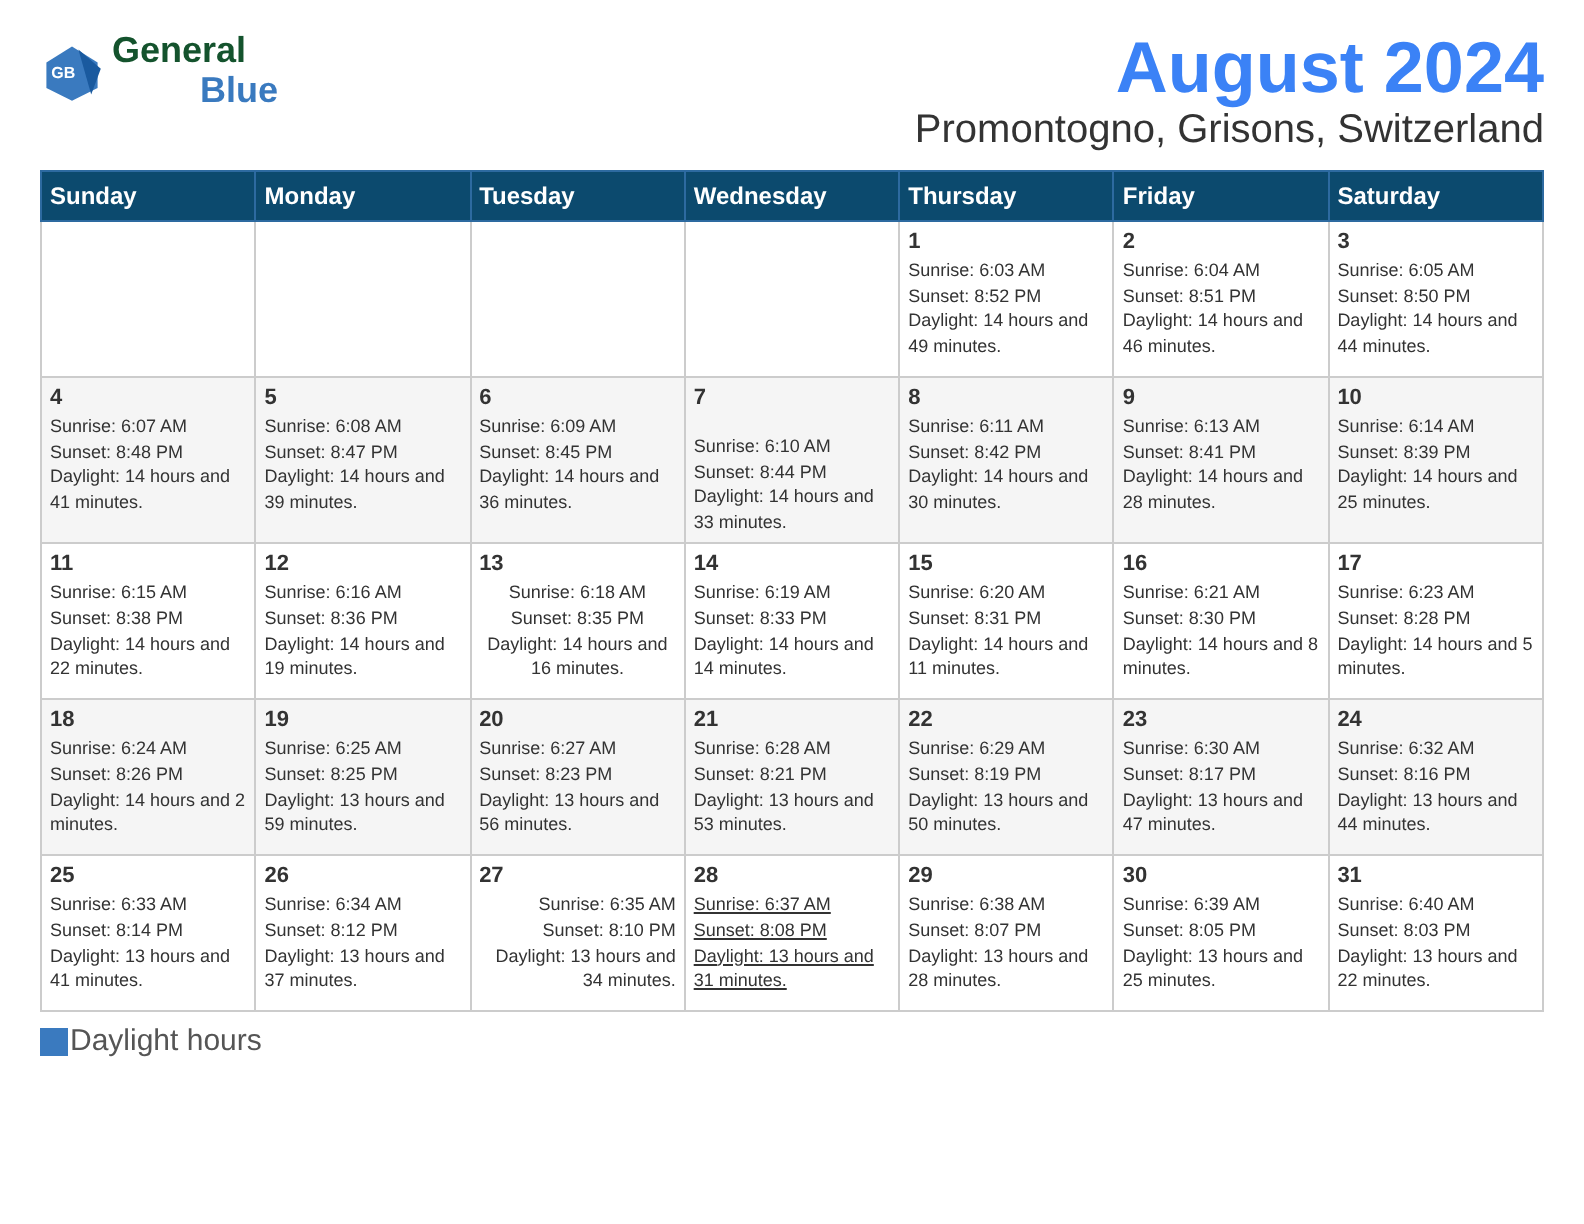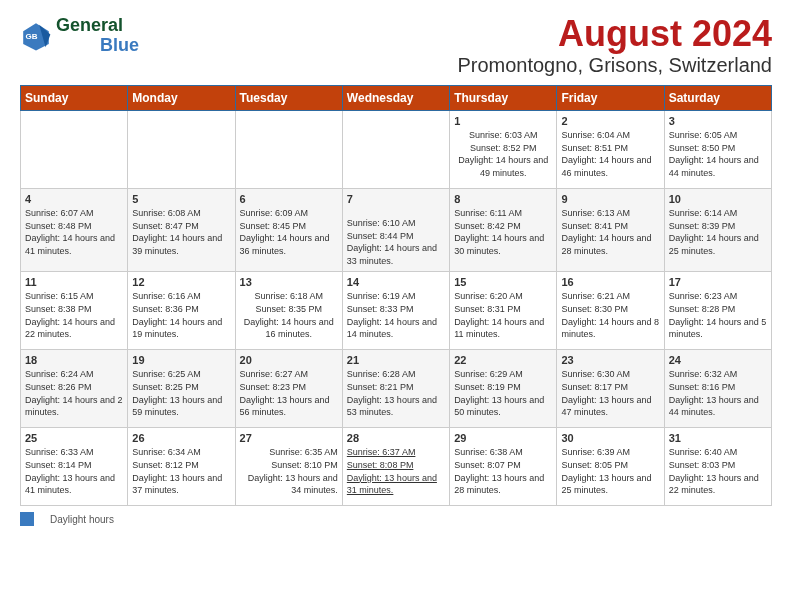--- a/index.html
+++ b/index.html
@@ -38,35 +38,35 @@
     .logo-icon {
       width: 32px;
       height: 32px;
     }
     .title-area {
       text-align: right;
     }
     .month-title {
       font-size: 36px;
       font-weight: bold;
-      color: #b91c1c;
+      color: #3b82f6;
       line-height: 1;
     }
     .location {
       font-size: 20px;
       color: #333;
       margin-top: 2px;
     }
     table {
       width: 100%;
       border-collapse: collapse;
       table-layout: fixed;
     }
     thead tr th {
-      background-color: #c2410c;
+      background-color: #0c4a6e;
       color: #fff;
       font-size: 12px;
       font-weight: bold;
       padding: 5px 4px;
       text-align: left;
       border: 1px solid #2d6aa0;
     }
     tbody tr td {
       border: 1px solid #ccc;
       vertical-align: top;
@@ -90,23 +90,23 @@
       font-size: 9px;
       line-height: 1.4;
       color: #333;
     }
     .empty-cell {
       background: #fff !important;
     }
     .legend {
       display: flex;
       align-items: center;
-      gap: 16px;
+      gap: 1px;
       margin-top: 6px;
-      font-size: 10px;
+      font-size: 15px;
       color: #555;
       text-align: right;
     }
     .legend-box {
       width: 14px;
       height: 14px;
       background: #3a7abf;
       display: inline-block;
     }
   </style>
@@ -145,21 +145,21 @@
         </tr>
     </thead>
     <tbody id="calendar-body">
     <tr>
           <td class="empty-cell"></td>
           <td class="empty-cell"></td>
           <td class="empty-cell"></td>
           <td class="empty-cell"></td>
           <td>
             <span class="day-num">1</span>
-            <div class="cell-text" style="white-space: pre-line; text-align: center;">Sunrise: 6:03 AM
+            <div class="cell-text" style="white-space: pre-line;">Sunrise: 6:03 AM
 Sunset: 8:52 PM
 Daylight: 14 hours and 49 minutes.</div>
           </td>
           <td>
             <span class="day-num">2</span>
             <div class="cell-text" style="white-space: pre-line;">Sunrise: 6:04 AM
 Sunset: 8:51 PM
 Daylight: 14 hours and 46 minutes.</div>
           </td>
           <td>

